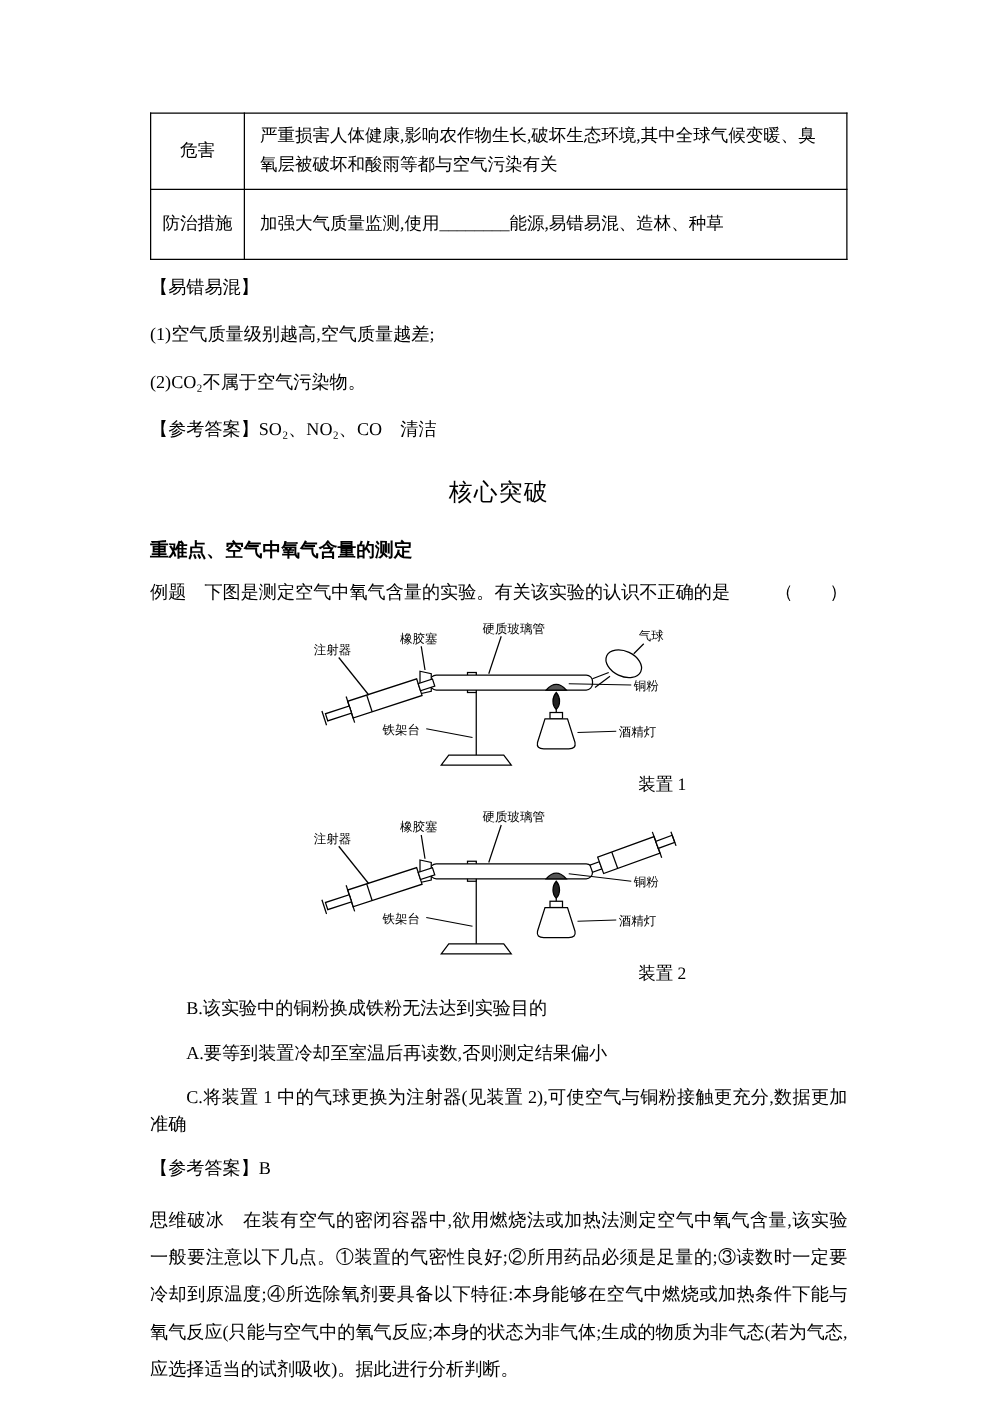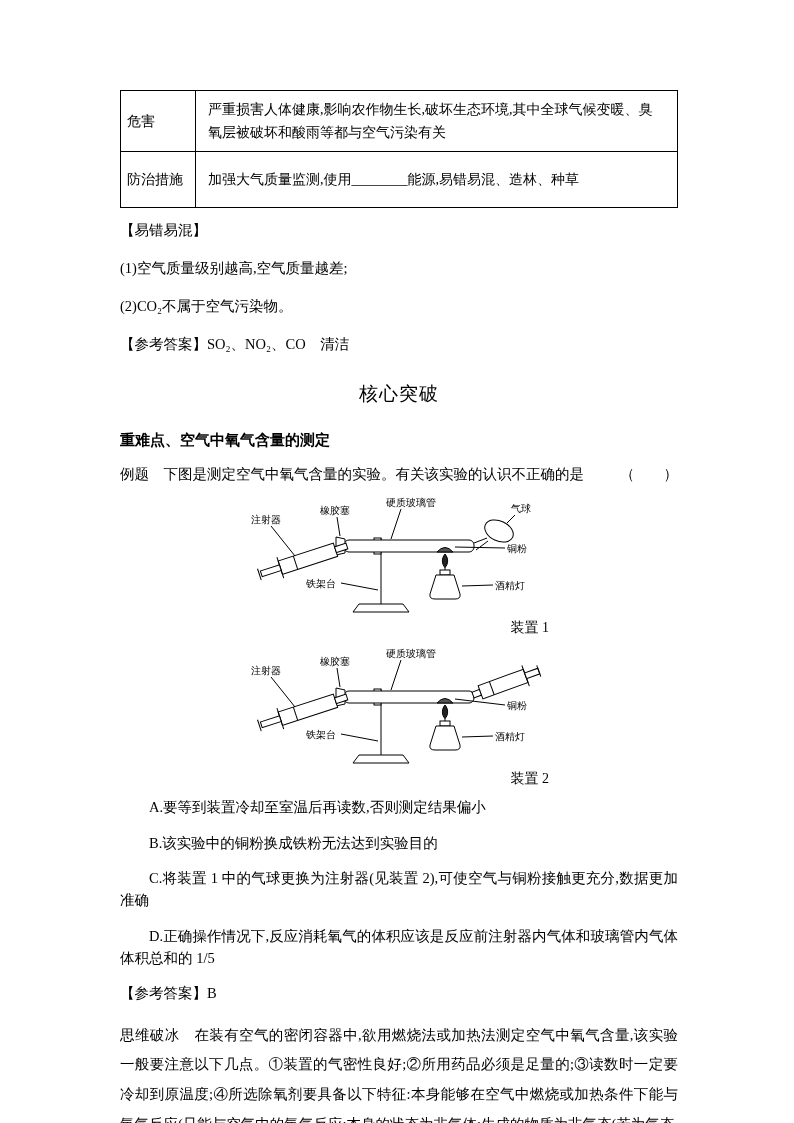--- a/index.html
+++ b/index.html
@@ -21,20 +21,21 @@
     width: 100%;
     font-size: 14px;
   }
   table.info-table td {
     border: 1px solid #000;
     padding: 7px 12px;
     line-height: 1.65;
   }
   table.info-table td.row-label {
     width: 62px;
+    text-align: center;
     padding: 16px 6px;
   }
   .para {
     font-size: 14.5px;
     line-height: 1.5;
     margin: 0 0 16px 0;
   }
   .mixup-title { margin-top: 12px; }
   .center-title {
     font-size: 19px;
@@ -219,22 +220,21 @@
         <text x="86" y="20" text-anchor="middle">橡胶塞</text>
         <text x="162" y="12" text-anchor="middle">硬质玻璃管</text>
         <text x="258" y="64">铜粉</text>
         <text x="72" y="93" text-anchor="middle">铁架台</text>
         <text x="246" y="95">酒精灯</text>
       </g>
     </svg>
     <div class="diagram-caption">装置 2</div>
   </div>
 
+  <p class="option">B.该实验中的铜粉换成铁粉无法达到实验目的</p>
   <p class="option">A.要等到装置冷却至室温后再读数,否则测定结果偏小</p>
-  <p class="option">B.该实验中的铜粉换成铁粉无法达到实验目的</p>
   <p class="option">C.将装置 1 中的气球更换为注射器(见装置 2),可使空气与铜粉接触更充分,数据更加准确</p>
-  <p class="option">D.正确操作情况下,反应消耗氧气的体积应该是反应前注射器内气体和玻璃管内气体体积总和的 1/5</p>
 
   <p class="para answer-para">【参考答案】B</p>
 
   <p class="analysis">思维破冰　在装有空气的密闭容器中,欲用燃烧法或加热法测定空气中氧气含量,该实验一般要注意以下几点。①装置的气密性良好;②所用药品必须是足量的;③读数时一定要冷却到原温度;④所选除氧剂要具备以下特征:本身能够在空气中燃烧或加热条件下能与氧气反应(只能与空气中的氧气反应;本身的状态为非气体;生成的物质为非气态(若为气态,应选择适当的试剂吸收)。据此进行分析判断。</p>
 
 </div>
 
 </body></html>

